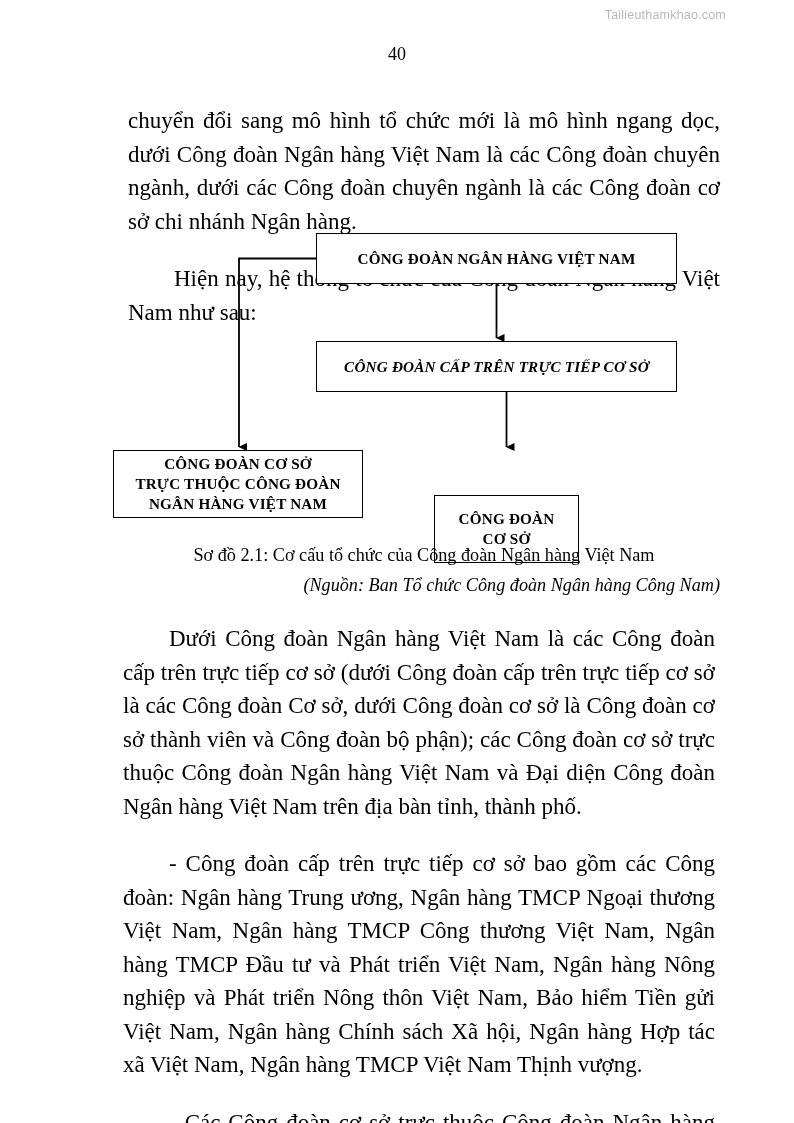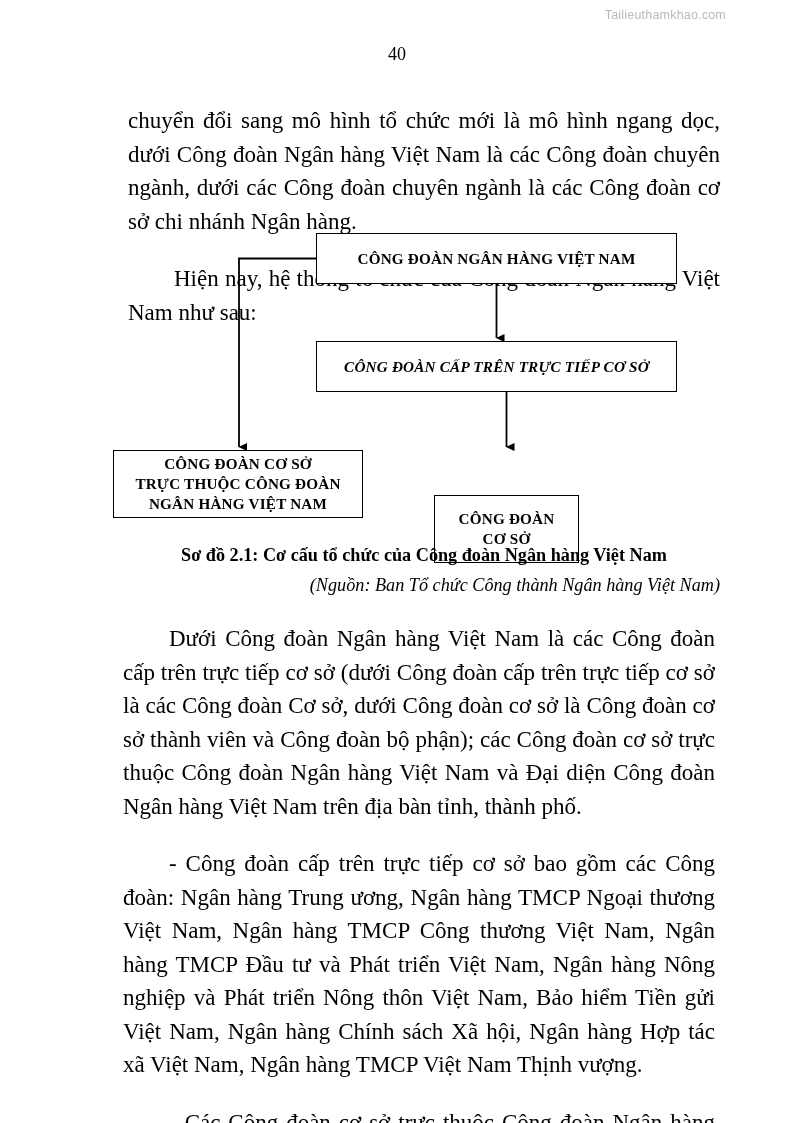--- a/index.html
+++ b/index.html
@@ -106,21 +106,21 @@
 
   
   .caption-block {
     position: absolute;
     left: 128px;
     top: 540px;
     width: 592px;
   }
   .caption-title {
     text-align: center;
-    font-weight: bold;
+    font-weight: normal;
     font-size: 18.2px;
     line-height: 30px;
   }
   .caption-source {
     text-align: right;
     font-style: italic;
     font-size: 18.2px;
     line-height: 31px;
   }
 
@@ -182,21 +182,21 @@
     <div class="dgm-box" id="box-base">
       <span class="inner">
         <span>CÔNG ĐOÀN</span><br>
         <span>CƠ SỞ</span>
       </span>
     </div>
   </div>
 
   <div class="caption-block">
     <div class="caption-title">Sơ đồ 2.1: Cơ cấu tổ chức của Công đoàn Ngân hàng Việt Nam</div>
-    <div class="caption-source">(Nguồn: Ban Tổ chức Công thành Ngân hàng Việt Nam)</div>
+    <div class="caption-source">(Nguồn: Ban Tổ chức Công đoàn Ngân hàng Công Nam)</div>
   </div>
 
   <div class="lower-content">
     <p class="body-text indent">Dưới Công đoàn Ngân hàng Việt Nam là các Công đoàn cấp trên trực tiếp cơ sở (dưới Công đoàn cấp trên trực tiếp cơ sở là các Công đoàn Cơ sở, dưới Công đoàn cơ sở là Công đoàn cơ sở thành viên và Công đoàn bộ phận); các Công đoàn cơ sở trực thuộc Công đoàn Ngân hàng Việt Nam và Đại diện Công đoàn Ngân hàng Việt Nam trên địa bàn tỉnh, thành phố.</p>
     <div class="spacer-small"></div>
     <p class="body-text indent">- Công đoàn cấp trên trực tiếp cơ sở bao gồm các Công đoàn: Ngân hàng Trung ương, Ngân hàng TMCP Ngoại thương Việt Nam, Ngân hàng TMCP Công thương Việt Nam, Ngân hàng TMCP Đầu tư và Phát triển Việt Nam, Ngân hàng Nông nghiệp và Phát triển Nông thôn Việt Nam, Bảo hiểm Tiền gửi Việt Nam, Ngân hàng Chính sách Xã hội, Ngân hàng Hợp tác xã Việt Nam, Ngân hàng TMCP Việt Nam Thịnh vượng.</p>
     <div class="spacer-small"></div>
     <p class="body-text indent">- Các Công đoàn cơ sở trực thuộc Công đoàn Ngân hàng Việt Nam bao gồm Công đoàn của: các Ngân hàng nhà dưới chi nhánh tỉnh, thành phố; Học</p>
   </div>
 

